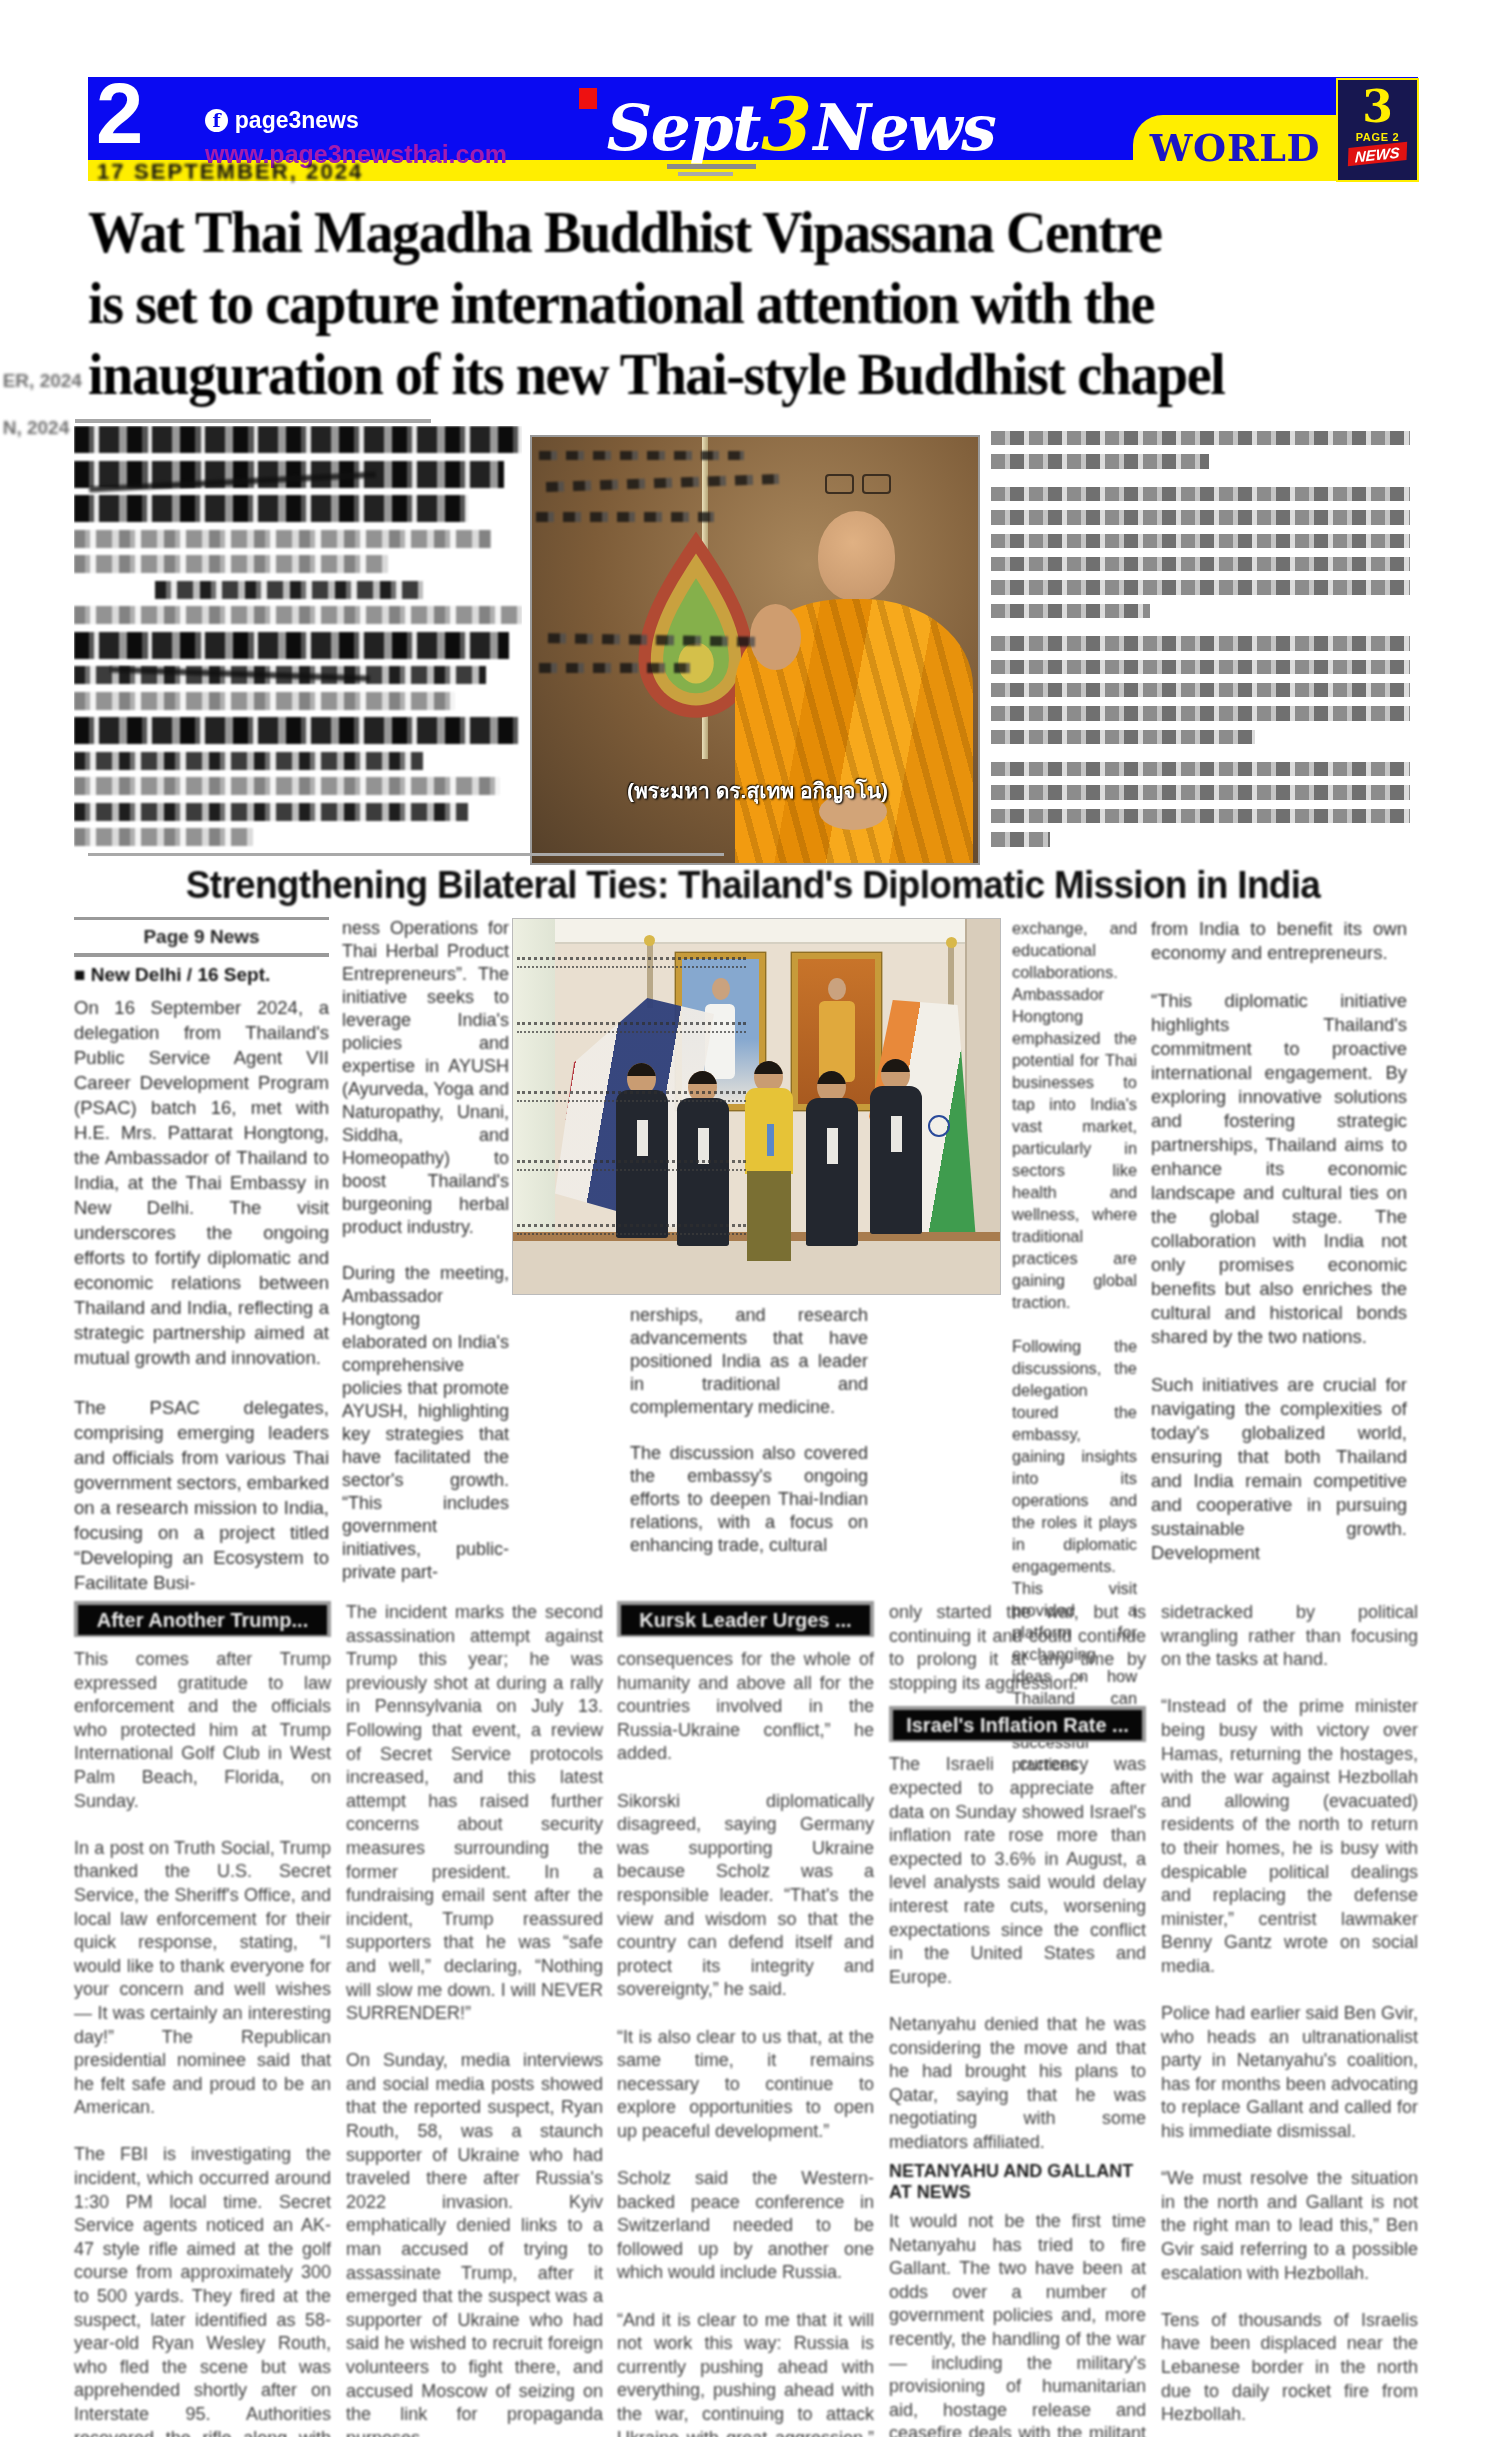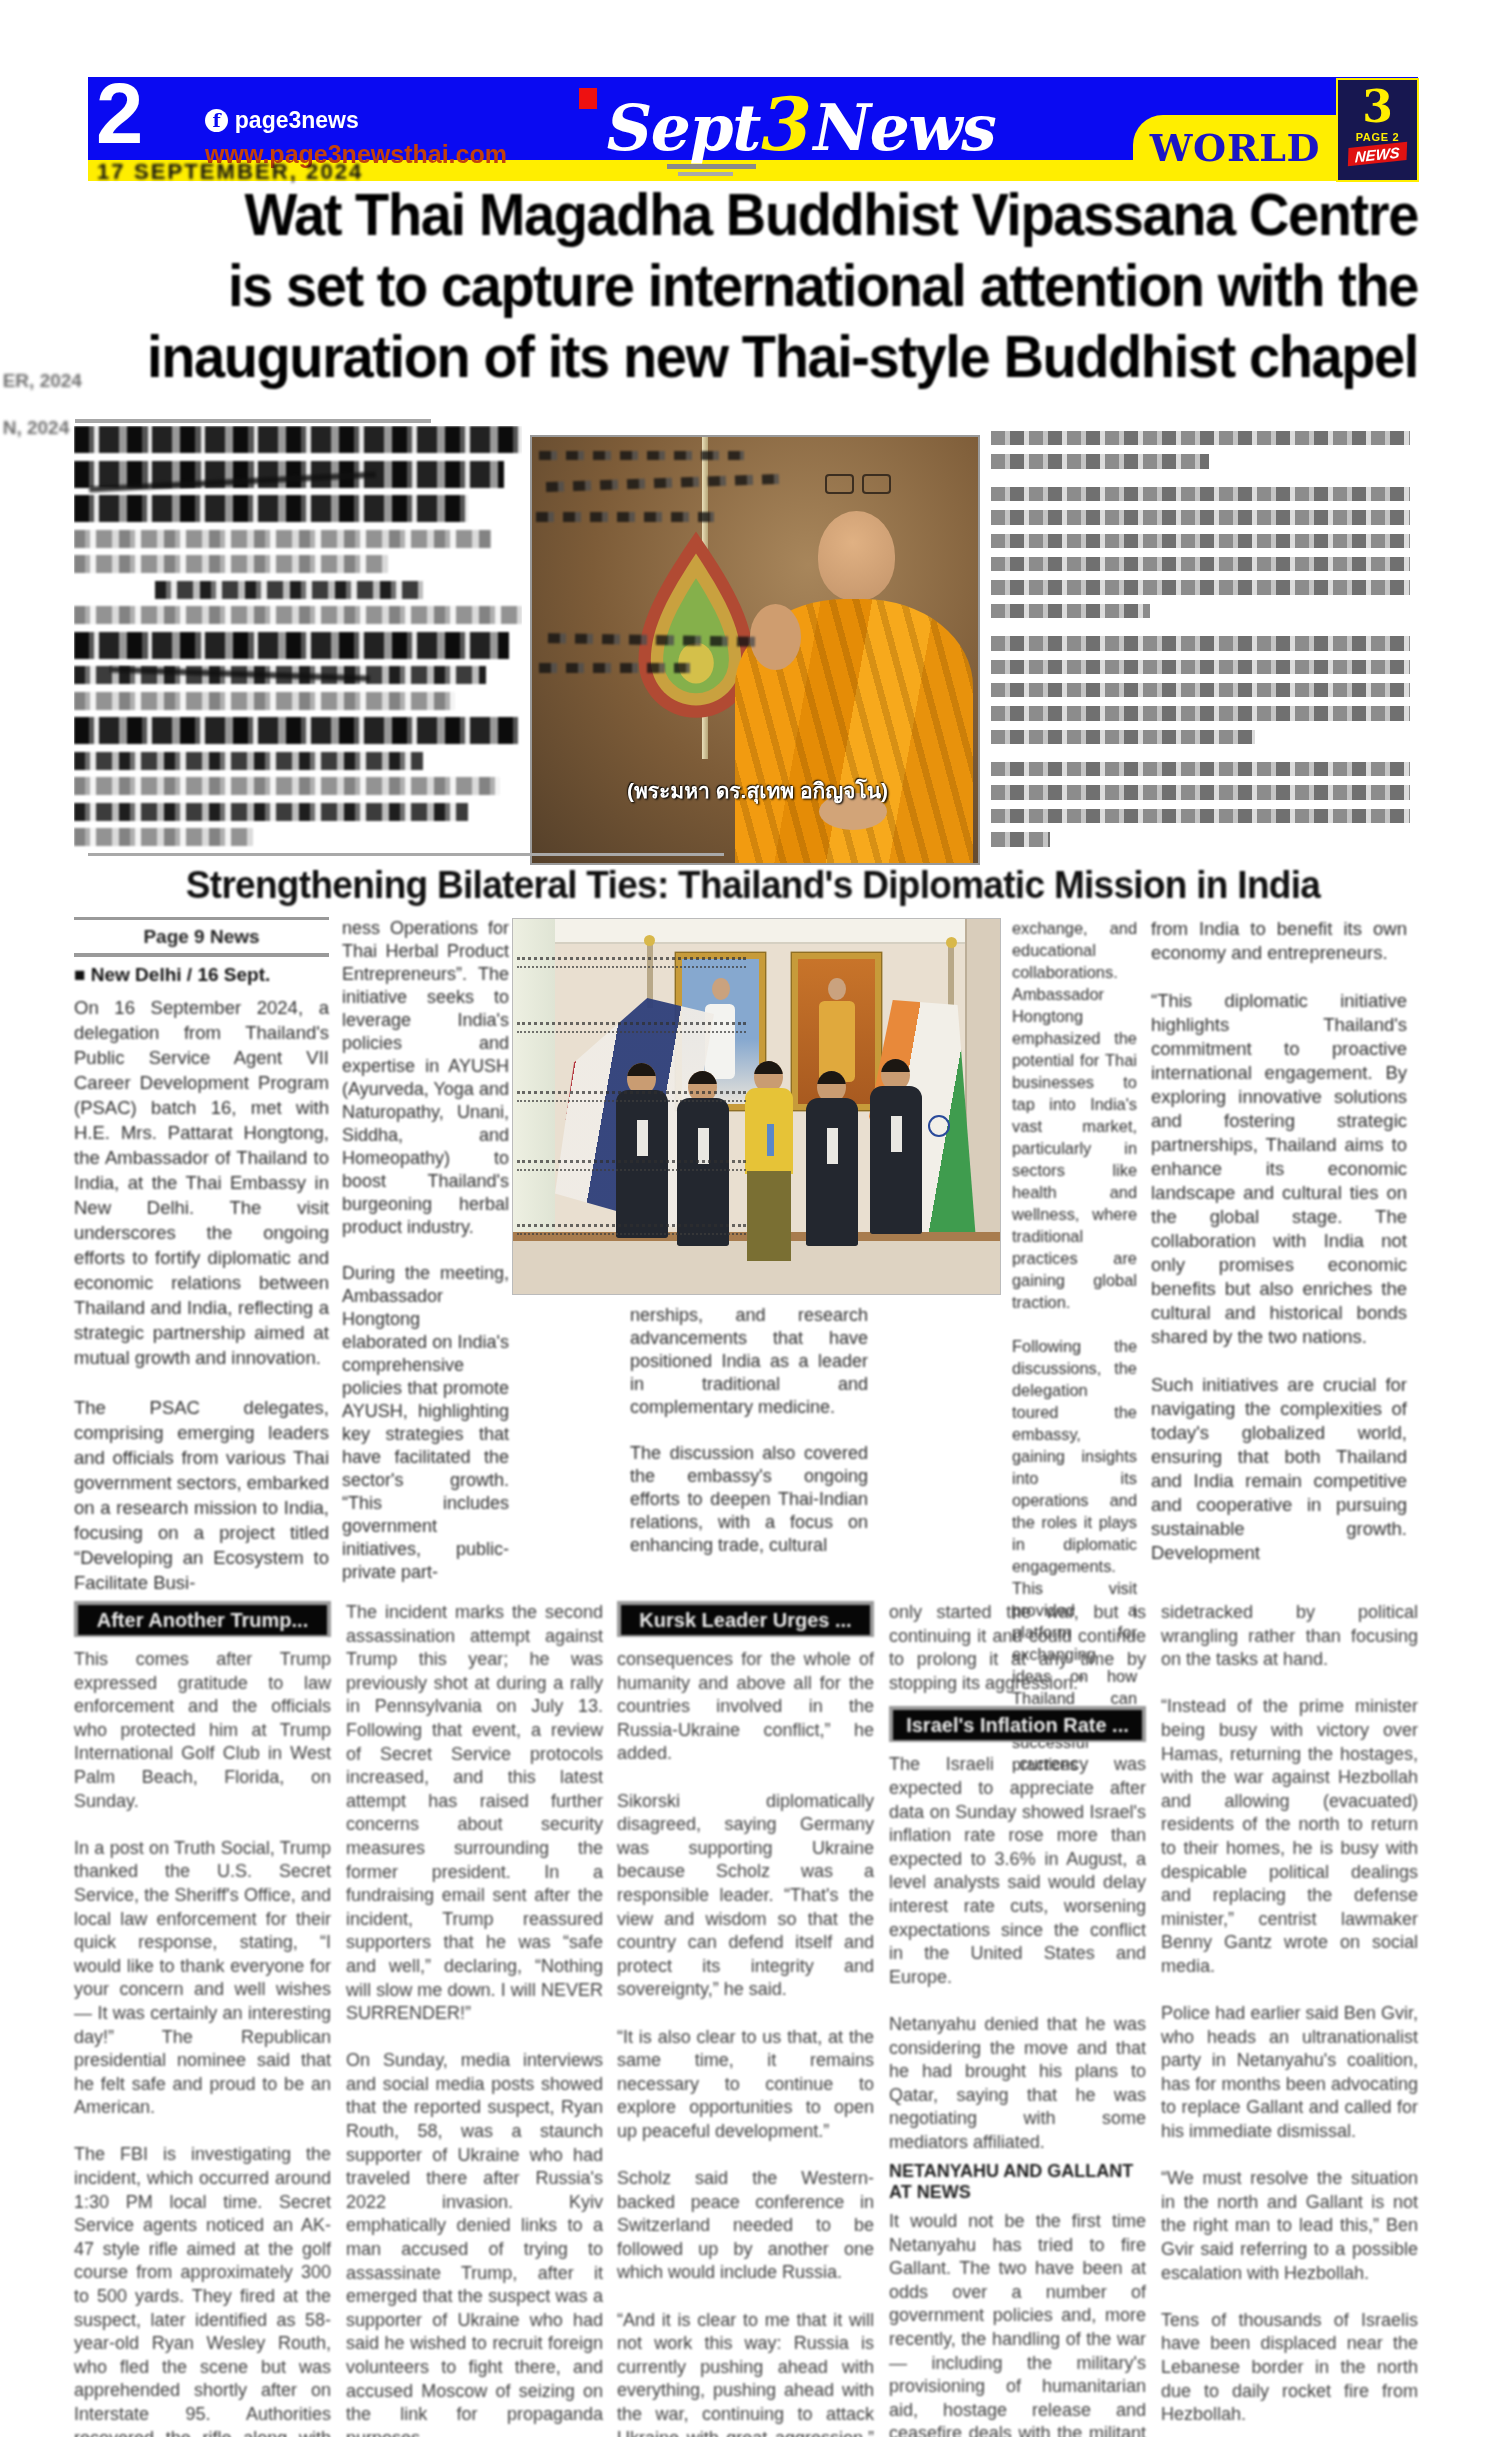--- a/index.html
+++ b/index.html
@@ -7,21 +7,21 @@
         font-family:"Liberation Sans",sans-serif;}
 
   
   .blue-band{position:absolute;left:88px;top:77px;width:1330px;height:83px;background:#0a0af2;}
   .yellow-strip{position:absolute;left:88px;top:160px;width:1330px;height:20.5px;background:#ffee00;}
   .page-num{position:absolute;left:96px;top:71px;color:#ffffff;font-size:85px;font-weight:800;line-height:85px;}
   .fb-row{position:absolute;left:205px;top:107px;display:flex;align-items:center;gap:6.8px;}
   .fb-icon{width:23px;height:23px;border-radius:50%;background:#ffffff;color:#0a0af2;
            font-family:"DejaVu Serif",serif;font-weight:bold;font-size:19px;text-align:center;line-height:23px;}
   .fb-label{color:#ffffff;font-weight:bold;font-size:23px;}
-  .site-label{position:absolute;left:205px;top:140px;color:#c2410c;font-weight:bold;font-size:25px;}
+  .site-label{position:absolute;left:205px;top:140px;color:#a21caf;font-weight:bold;font-size:25px;}
   .masthead{position:absolute;left:575px;top:81px;width:452px;text-align:center;
             font-family:"DejaVu Serif",serif;font-weight:bold;white-space:nowrap;}
   .m-part{color:#ffffff;font-size:63px;font-style:italic;letter-spacing:-1.4px;}
   .m-num{color:#ffee00;font-size:73px;font-style:italic;position:relative;padding:0 1.4px;}
   .m-red{position:absolute;left:579px;top:88px;width:18px;height:20.5px;background:#ee1111;}
   .world-tab{position:absolute;left:1133px;top:115px;width:204px;height:66px;background:#ffee00;
              border-radius:30px 0 0 0;text-align:center;}
   .world-tab span{font-family:"DejaVu Serif",serif;font-weight:800;font-size:38px;color:#1c16c4;line-height:66px;letter-spacing:0.7px;}
   .logo-box{position:absolute;left:1336px;top:78px;width:79px;height:100px;background:#171750;
             border:2.1px solid #ffee00;text-align:center;}
@@ -31,21 +31,21 @@
                font-size:15px;padding:0.7px 6.8px;transform:rotate(-6deg) skewX(-8deg);margin-top:2.7px;}
   .date-text{position:absolute;left:97px;top:159px;color:#111111;font-weight:800;font-size:22px;
              letter-spacing:2.1px;filter:blur(1.4px);}
   .strip-smudge{position:absolute;left:667px;top:164px;width:89px;height:4.8px;background:#8a8a8a;filter:blur(0.7px);}
   .strip-smudge2{position:absolute;left:678px;top:172px;width:55px;height:4.1px;background:#aaaaaa;filter:blur(0.7px);}
 
   
   .ghost{position:absolute;color:#4a4a4a;font-weight:800;font-size:19px;filter:blur(1.4px);opacity:.8;}
 
   
-  .h1-wrap{position:absolute;left:88px;top:179px;width:1330px;text-align:right;}
+  .h1-wrap{position:absolute;left:88px;top:197px;width:1330px;text-align:left;font-family:Liberation Serif, serif;}
   .h1-line{font-size:56px;font-weight:800;letter-spacing:-1.4px;color:#0b0b0b;line-height:71px;
            filter:blur(0.9px) contrast(1.1);transform:scaleY(1.06);}
 
   
   .a1-left{position:absolute;left:74px;top:426px;width:448px;height:428px;overflow:hidden;}
   .nrow{height:18px;margin-bottom:7.5px;filter:blur(0.8px);
         background:repeating-linear-gradient(90deg,#1e1e1e 0 11px,#6f6f6f 11px 16.4px,#ececec 16.4px 22px,#3c3c3c 22px 38px,#bdbdbd 38px 45px);}
   .nrow.h2{height:27px;background:repeating-linear-gradient(90deg,#0c0c0c 0 15px,#555 15px 20.5px,#e8e8e8 20.5px 25px,#222 25px 45px,#999 45px 53px);}
   .nrow.l{opacity:.55;}
   .rule{position:absolute;background:#a7a7a7;}

